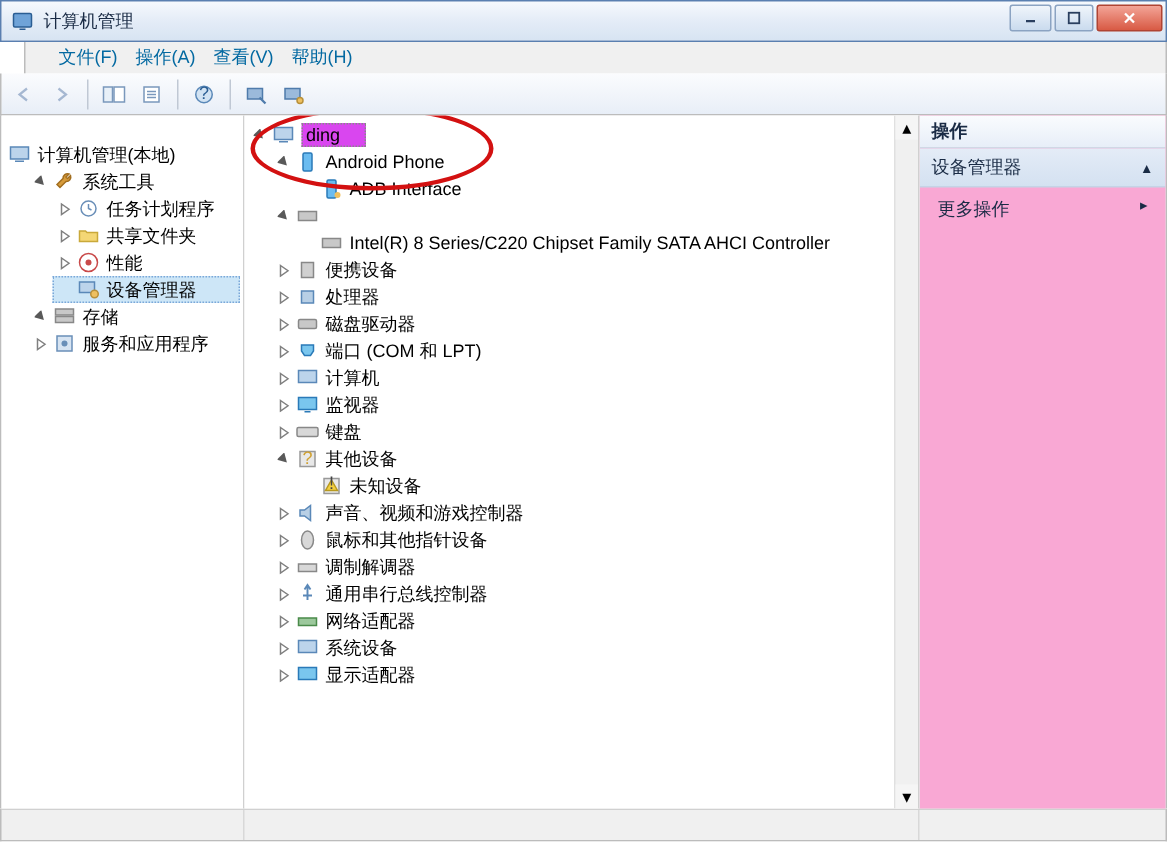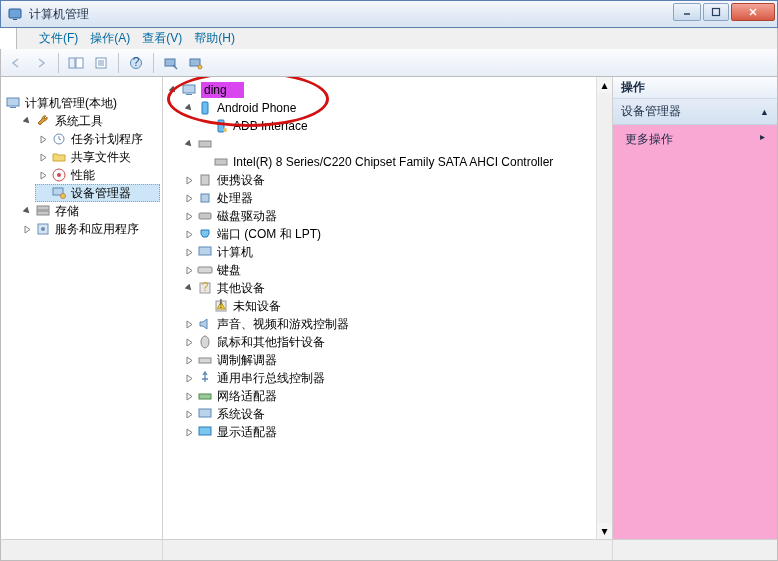--- a/index.html
+++ b/index.html
@@ -431,20 +431,36 @@
               </li>
             <li>
                 <div class="node">
               <span class="expander">
                     <svg width="9" height="9">
                       <path d="M2 1 L7 4.5 L2 8 Z" fill="none" stroke="#808080"></path>
                     </svg>
                   </span>
               <span class="ico">
                     <svg class="icon16" viewBox="0 0 16 16">
+                      <rect x="2" y="3" width="12" height="8" fill="#7ac6ee" stroke="#2a7ab8"></rect>
+                      <rect x="6" y="12" width="4" height="1" fill="#2a7ab8"></rect>
+                    </svg>
+                  </span>
+              <span>监视器</span>
+            </div>
+              </li>
+            <li>
+                <div class="node">
+              <span class="expander">
+                    <svg width="9" height="9">
+                      <path d="M2 1 L7 4.5 L2 8 Z" fill="none" stroke="#808080"></path>
+                    </svg>
+                  </span>
+              <span class="ico">
+                    <svg class="icon16" viewBox="0 0 16 16">
                       <rect x="1" y="5" width="14" height="6" rx="1" fill="#d8d8d8" stroke="#888"></rect>
                     </svg>
                   </span>
               <span>键盘</span>
             </div>
               </li>
             <li>
               <div class="node">
                 <span class="expander">
                     <svg width="9" height="9">

